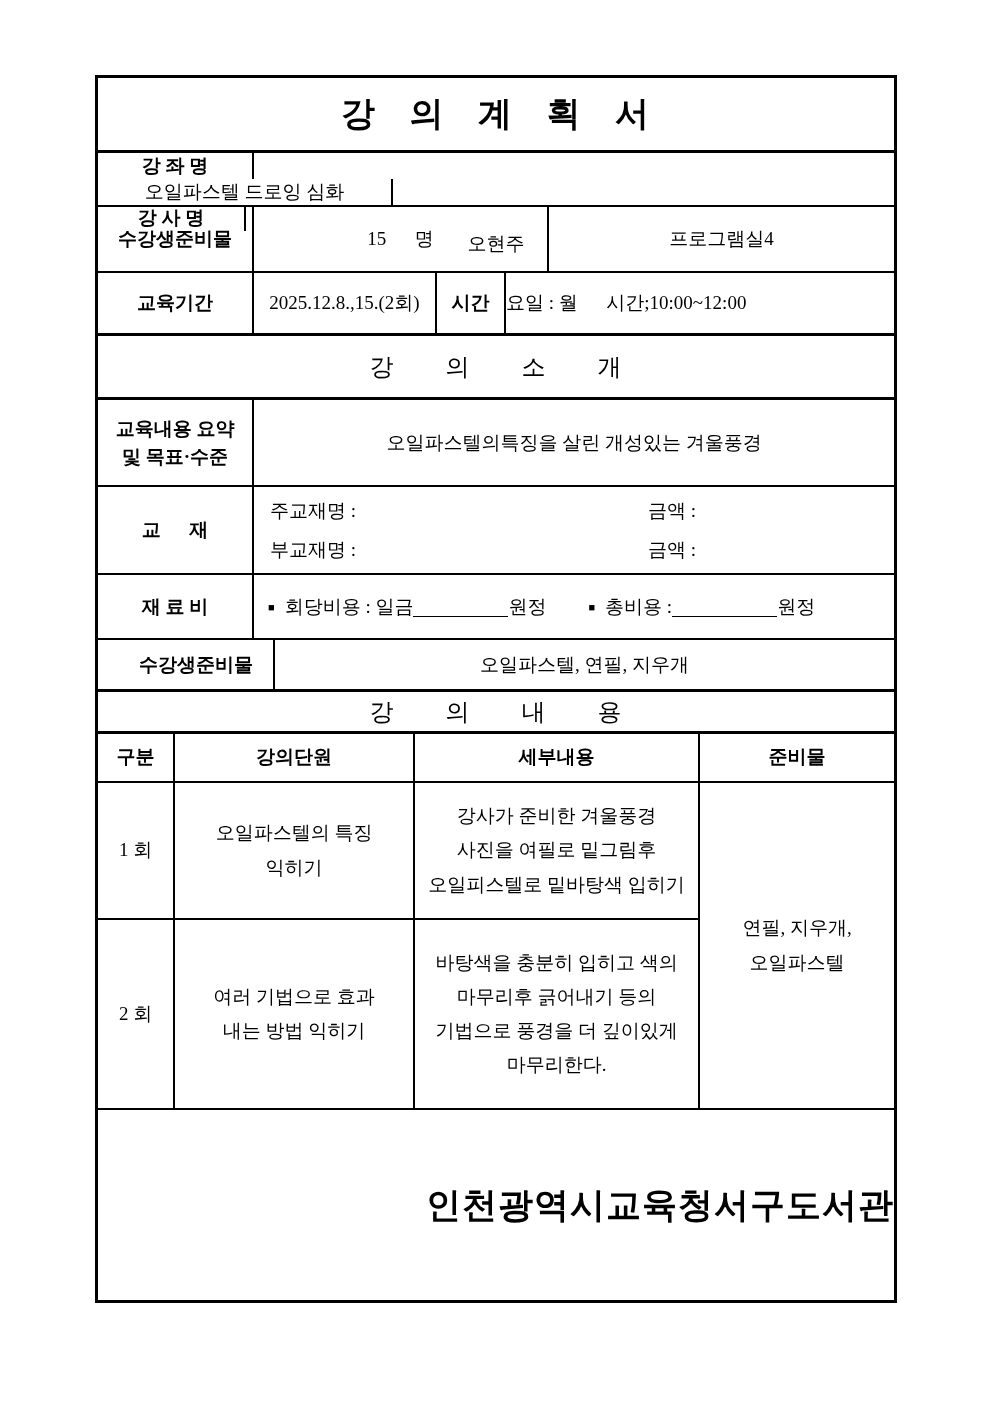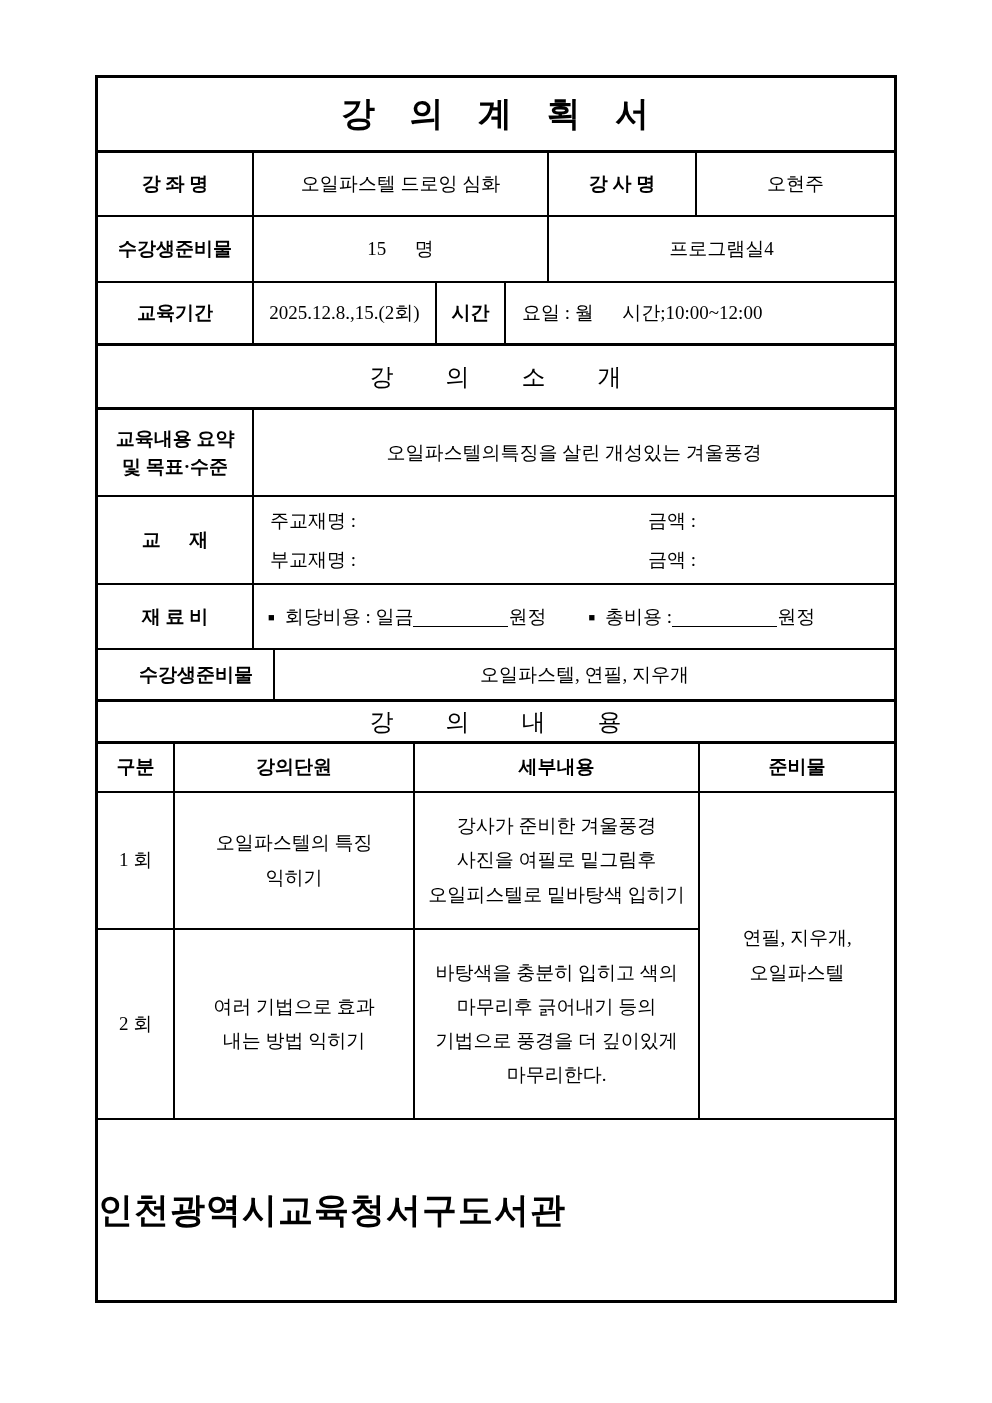--- a/index.html
+++ b/index.html
@@ -16,24 +16,24 @@
   .row { display:flex; flex:0 0 auto; box-sizing:border-box; border-bottom:2px solid #000; }
   .row.thickb { border-bottom:3px solid #000; }
   .cell {
     box-sizing:border-box; border-right:2px solid #000;
     display:flex; align-items:center; justify-content:center;
     font-size:19px; text-align:center;
   }
   .cell.last { border-right:none; }
   .lbl { font-weight:bold; white-space:pre; }
   .pre { white-space:pre; }
-  .left { justify-content:flex-start; text-align:left; padding-left:16px; }
+  .left { justify-content:flex-start; text-align:left; padding-left:0; }
 
   .h-title   { height:75px; }
-  .h-r1      { height:64px; }
+  .h-r1      { height:54px;flex-direction:column; }
   .h-r2      { height:66px; }
   .h-r3      { height:63px; }
   .h-sec1    { height:64px; }
   .h-summary { height:87px; }
   .h-text    { height:88px; }
   .h-mat     { height:65px; }
   .h-sup     { height:52px;padding-left:21px; }
   .h-sec2    { height:42px; }
 
   .w-label   { width:156px; }
@@ -74,21 +74,21 @@
     box-sizing:border-box; border-right:2px solid #000; border-bottom:2px solid #000;
     display:flex; flex-direction:column; align-items:center; justify-content:center;
     font-size:19px; text-align:center; line-height:1.8;
   }
   .gc.hdr { font-weight:bold; line-height:1.2; }
   .gc.col4 { border-right:none; }
   .gc.lastrow { border-bottom:none; }
   .gc.prep { grid-column:4; grid-row:2 / 4; border-right:none; border-bottom:none; }
 
   .footer-row {
-    flex:1; display:flex; align-items:center; justify-content:flex-start;
+    flex:1; display:flex; align-items:center; justify-content:flex-end;
     border-bottom:none;
   }
   .footer-text { font-size:35px; font-weight:bold; letter-spacing:1px; }
 </style>
 </head>
 <body>
 
 <div class="doc">
 
   <div class="row thickb h-title">

